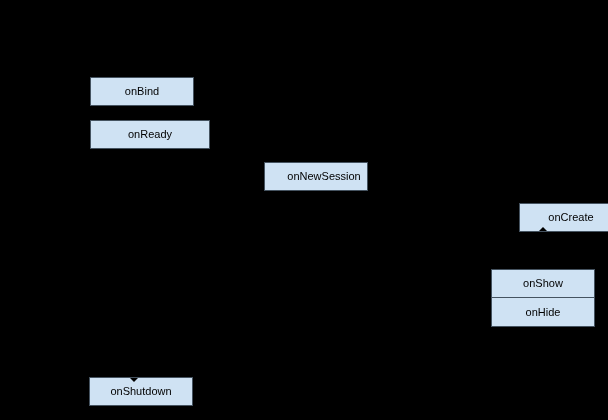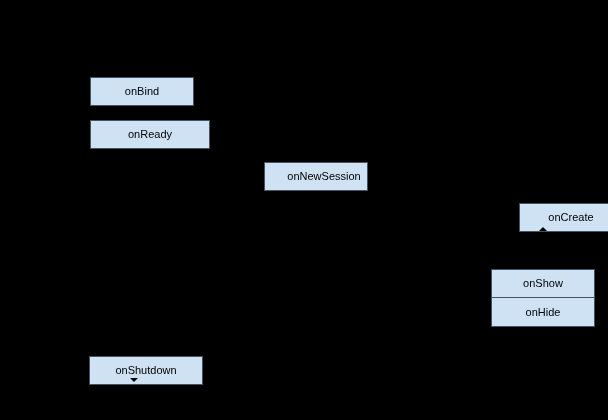--- a/index.html
+++ b/index.html
@@ -34,21 +34,21 @@
     align-items:center;
     justify-content:center;
     white-space:nowrap;
   }
   .n-onbind      { left:90px;  top:77px;  width:104px; height:29px; }
   .n-onready     { left:90px;  top:120px; width:120px; height:29px; }
   .n-onnewsession{ left:264px; top:162px; width:104px; height:29px;padding-left:16px; }
   .n-oncreate    { left:491px; top:203px; width:104px; height:29px;margin-left:28px; }
   .n-onshow      { left:491px; top:250px; width:104px; height:29px;margin-top:19px; }
   .n-onhide      { left:491px; top:297px; width:104px; height:30px; }
-  .n-onshutdown  { left:89px;  top:356px; width:114px; height:29px; }
+  .n-onshutdown  { left:89px;  top:377px; width:104px; height:29px; }
   .n-ondestroy   { left:490px; top:377px; width:105px; height:29px; }
 
   
   .notch{
     position:absolute;
     width:0;
     height:0;
     border-left:4px solid transparent;
     border-right:4px solid transparent;
     z-index:2;

